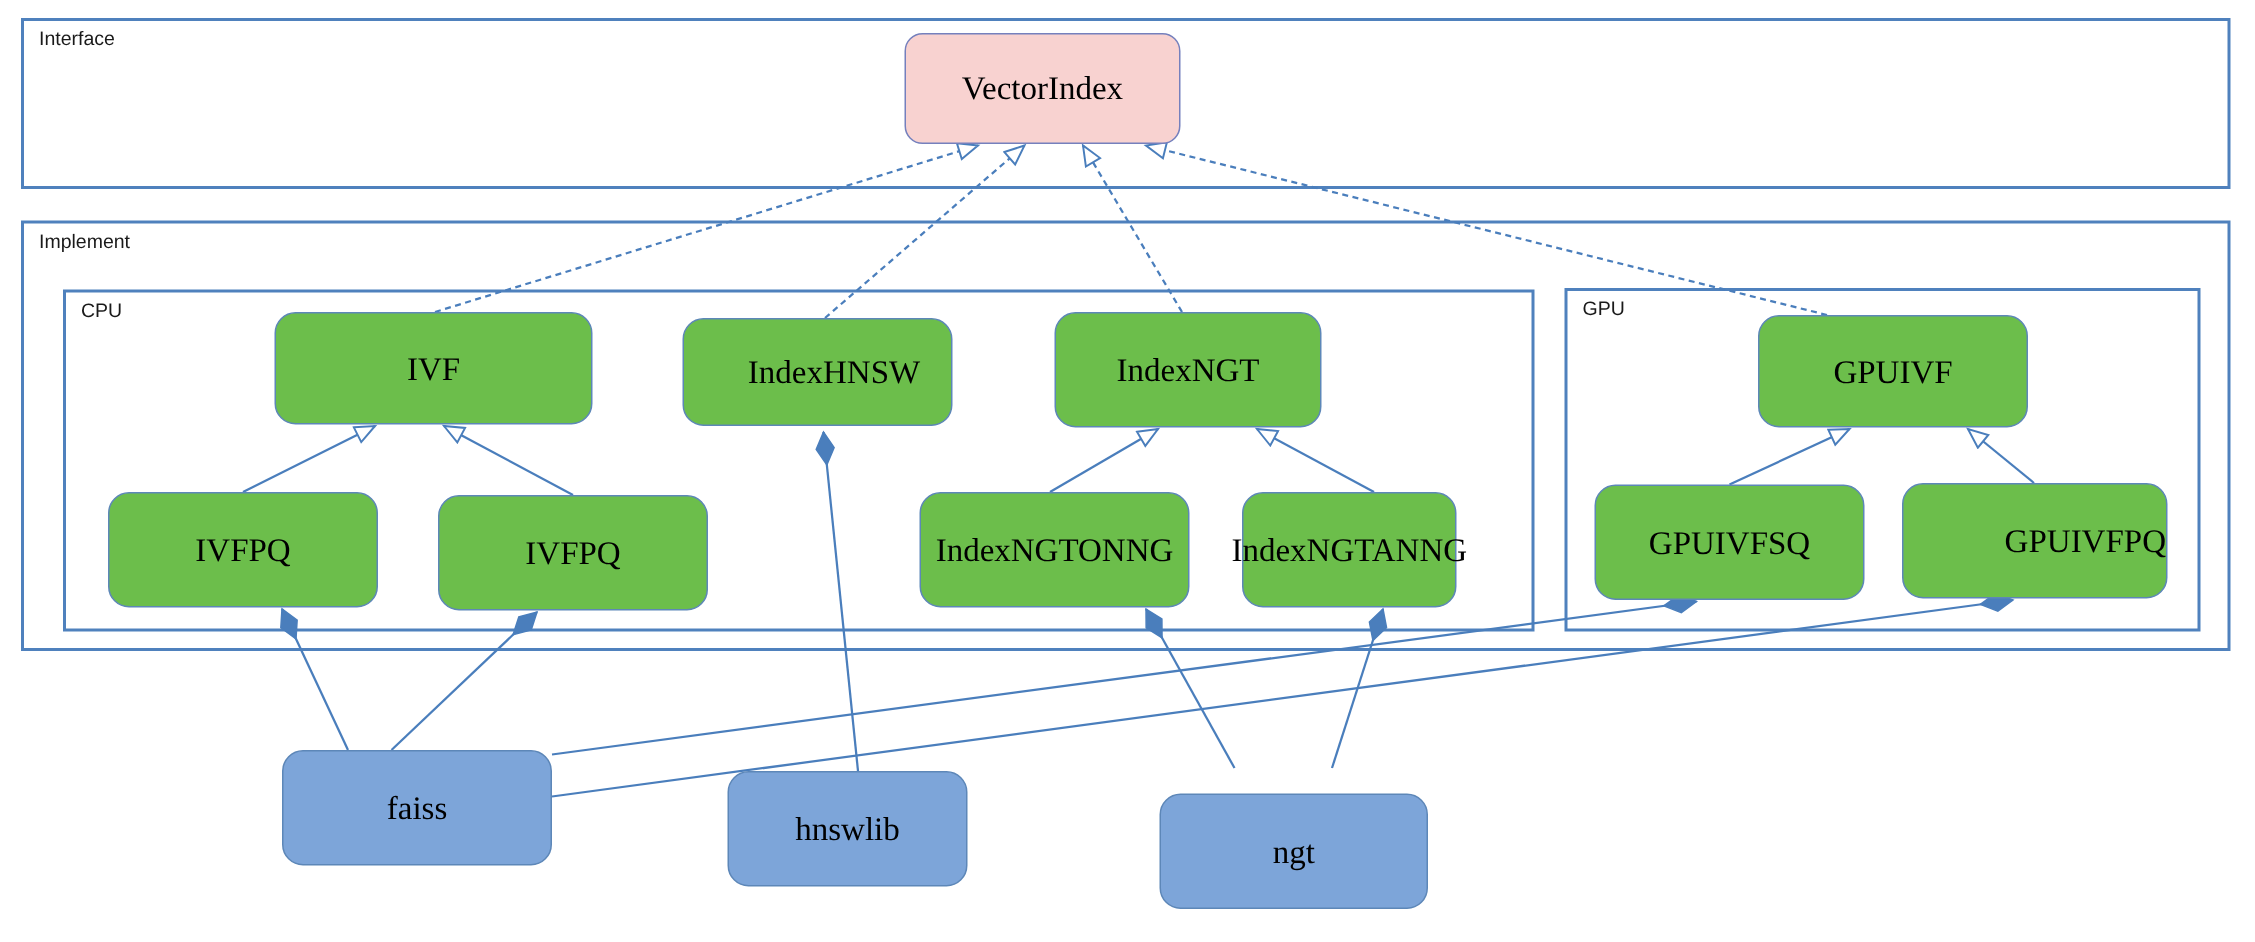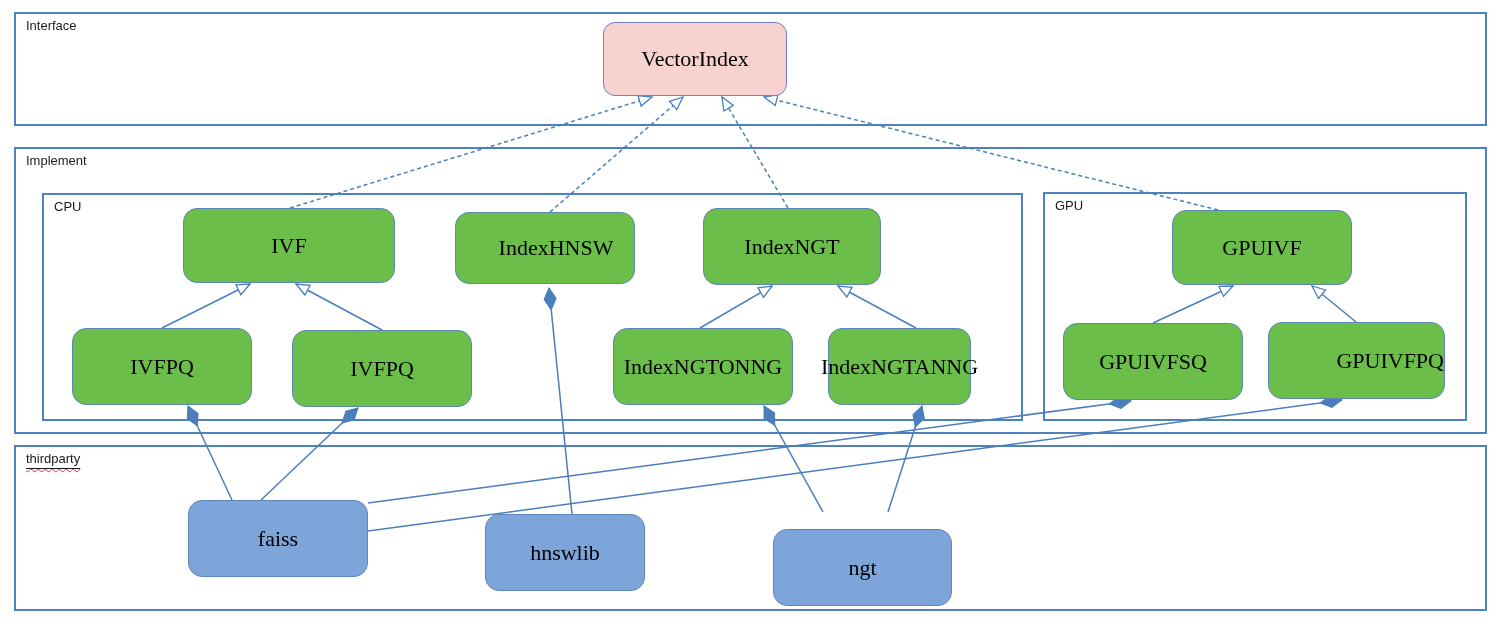--- a/index.html
+++ b/index.html
@@ -83,23 +83,20 @@
   </div>
 
   <div class="container-box" style="left: 42px; top: 193px; width: 981px; height: 228px;">
     <span class="container-label"><span>CPU</span></span>
   </div>
 
   <div class="container-box" style="left: 1043px; top: 192px; width: 424px; height: 229px; padding-left: 36px;">
     <span class="container-label"><span>GPU</span></span>
   </div>
 
-  <div class="container-box" style="left: 14px; top: 445px; width: 1473px; height: 166px;">
-    <span class="container-label squiggle"><span class="plain-underline">thirdparty</span></span>
-  </div>
 
   <svg id="edges" xmlns="http://www.w3.org/2000/svg">
     <defs>
       <marker id="arrow-hollow" markerUnits="userSpaceOnUse" markerWidth="17" markerHeight="15" refX="14" refY="6.5" orient="auto">
         <path class="marker-triangle" d="M1,1 L14,6.5 L1,12 Z"></path>
       </marker>
       <marker id="diamond-filled" markerUnits="userSpaceOnUse" markerWidth="26" markerHeight="15" refX="23" refY="7" orient="auto">
         <path class="marker-diamond" d="M1,7 L12,1 L23,7 L12,13 Z"></path>
       </marker>
     </defs>

